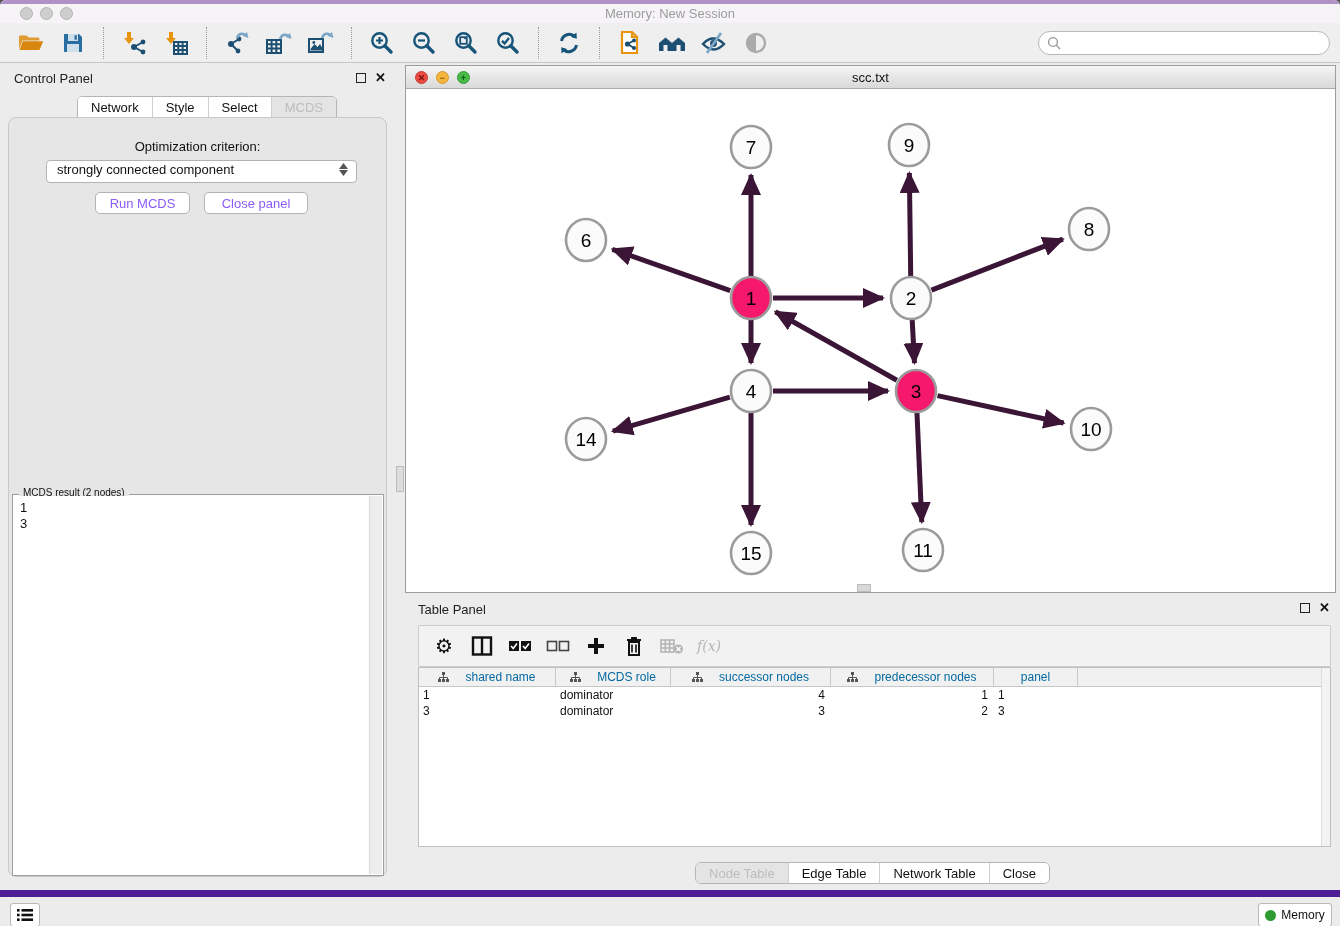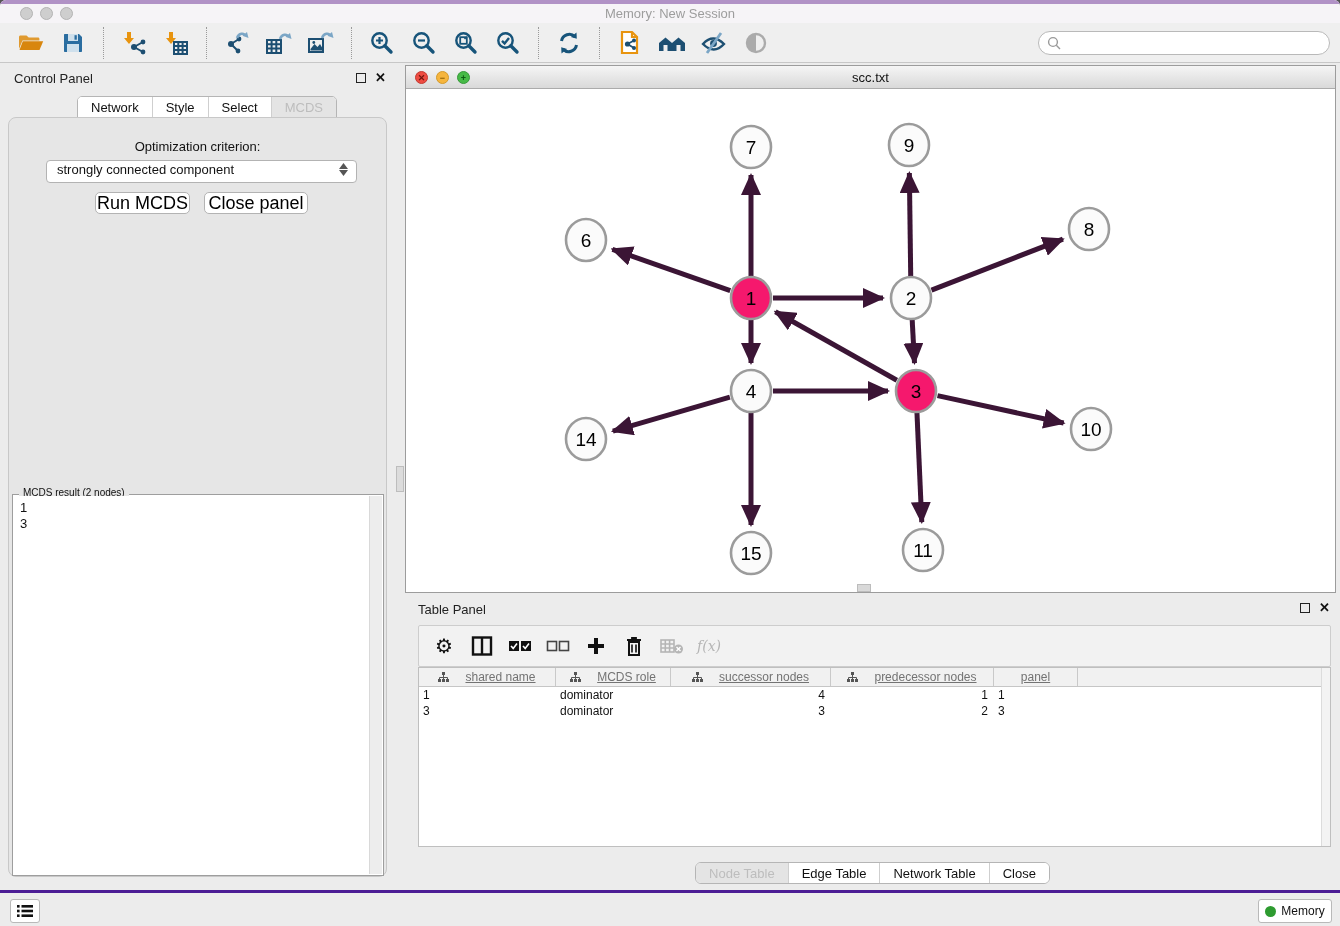--- a/index.html
+++ b/index.html
@@ -29,21 +29,21 @@
   .float-box { width:10px; height:10px; border:1.5px solid #222; display:inline-block; }
   .close-x { font-size:13px; font-weight:bold; color:#111; line-height:10px; }
   .cp-tabs { position:absolute; left:77px; top:96px; display:flex; height:22px; border:1px solid #b5b5b5; border-radius:5px 5px 0 0; overflow:hidden; background:#fff;justify-content:space-between; }
   .tab { padding:0 13px; font-size:13px; color:#111; background:#fff; display:flex; align-items:center; border-left:1px solid #cfcfcf; }
   .tab:first-child { border-left:none; }
   .tab.selected { background:#e4e4e4; color:#bdbdbd; }
   .cp-body { position:absolute; left:8px; top:117px; width:379px; height:760px; background:#e6e6e6; border:1px solid #c8c8c8; border-radius:8px; }
   .opt-label { position:absolute; left:0; right:0; top:21px; text-align:center; font-size:13px; color:#111; }
   .dropdown { position:absolute; left:37px; top:42px; width:311px; height:23px; background:#fff; border:1px solid #b3b3b3; border-radius:4px; display:flex; align-items:center; padding:0 8px 4px 10px; font-size:13px; color:#111; }
   .dd-arrows { margin-left:auto; display:flex; flex-direction:column; gap:1px; }
-  .btn { position:absolute; top:74px; height:22px; background:#fff; border:1px solid #b3b3b3; border-radius:5px; font-size:18px; color:#000000; display:flex; align-items:center; justify-content:center; font-family:"Liberation Sans",sans-serif; }
+  .btn { position:absolute; top:74px; height:22px; background:#fff; border:1px solid #b3b3b3; border-radius:5px; font-size:13px; color:#8b5cf6; display:flex; align-items:center; justify-content:center; font-family:"Liberation Sans",sans-serif; }
   .group-box { position:absolute; left:12px; top:494px; width:372px; height:382px; border:1px solid #9e9e9e; background:#fff; }
   .group-label { position:absolute; top:-8px; left:6px; background:#e6e6e6; padding:0 4px; font-size:10px; color:#111; }
   .result-area { position:absolute; inset:1px 14px 1px 1px; background:#fff; font-size:13px; color:#111; padding:4px 6px; line-height:16px; }
   .result-scroll { position:absolute; top:1px; right:1px; bottom:1px; width:13px; background:#ededed; border-left:1px solid #d9d9d9; }
   
   .v-split-handle { position:absolute; left:396px; top:466px; width:8px; height:26px; background:#dcdcdc; border:1px solid #bdbdbd; }
   
   .net-window { position:absolute; left:405px; top:65px; width:931px; height:528px; border:1px solid #9c9c9c; background:#fff; }
   .net-titlebar { position:relative; height:23px; background:linear-gradient(#f5f5f5,#d9d9d9); border-bottom:1px solid #ababab; }
   .net-title { position:absolute; left:0; right:0; top:4px; text-align:center; font-size:13px; color:#111; }
@@ -57,27 +57,27 @@
   .table-panel { position:absolute; left:405px; top:595px; width:935px; height:295px; }
   .tp-title { position:absolute; left:13px; top:7px; font-size:13px; color:#222; }
   .tp-btns { right:10px; top:8px; }
   .tp-toolbar { position:absolute; left:13px; top:30px; width:913px; height:42px; background:#f2f2f2; border:1px solid #cdcdcd; border-radius:2px; display:flex; align-items:center; gap:12px; padding:0 12px; }
   .tpi { width:26px; height:26px; display:flex; align-items:center; justify-content:center; }
   .gear-glyph { font-size:20px; color:#111; line-height:20px; }
   .fx-glyph { font-family:"DejaVu Serif", serif; font-style:italic; font-size:14px; color:#b5b5b5; }
   .tp-table { position:absolute; left:13px; top:72px; width:913px; height:180px; background:#fff; border:1px solid #bfbfbf; }
   .tp-scroll { position:absolute; top:0; right:0; bottom:0; width:9px; background:#f3f3f3; border-left:1px solid #dcdcdc; }
   .thead { display:flex; height:19px; background:#f1f1f1; border-bottom:1px solid #c6c6c6; }
-  .th { display:flex; align-items:center; justify-content:center; gap:16px; font-size:12px; color:#737373; border-right:1px solid #c9c9c9;text-decoration:underline; }
+  .th { display:flex; align-items:center; justify-content:center; gap:16px; font-size:12px; color:#0369a1; border-right:1px solid #c9c9c9; }
   .trow { display:flex; height:16px; }
   .td { font-size:12px; color:#111; padding:1px 6px 0 4px; white-space:nowrap; overflow:hidden; }
   .tp-tabs { position:absolute; left:0; right:0; top:267px; display:flex; justify-content:center; }
   .tp-tabs-group { display:flex; height:22px; border:1px solid #b5b5b5; border-radius:6px; overflow:hidden; background:#fff; }
   
-  .statusbar { position:absolute; left:0; top:890px; right:0; height:36px; background:#ececec; border-top:3px solid #4c1d95; }
+  .statusbar { position:absolute; left:0; top:890px; right:0; height:36px; background:#ececec; border-top:7px solid #4c1d95; }
   .sb-left-btn { position:absolute; left:10px; top:6px; width:30px; height:24px; background:#fff; border:1px solid #b9b9b9; border-radius:3px; display:flex; align-items:center; justify-content:center; }
   .memory-btn { position:absolute; right:8px; top:6px; width:74px; height:24px; background:#fff; border:1px solid #b9b9b9; border-radius:3px; display:flex; align-items:center; justify-content:center; gap:5px; font-size:12px; color:#111; }
   .mem-dot { width:11px; height:11px; border-radius:50%; background:#2e9b30; }
 </style>
 </head>
 <body>
 
 <div class="app">
 
   <div class="titlebar">

